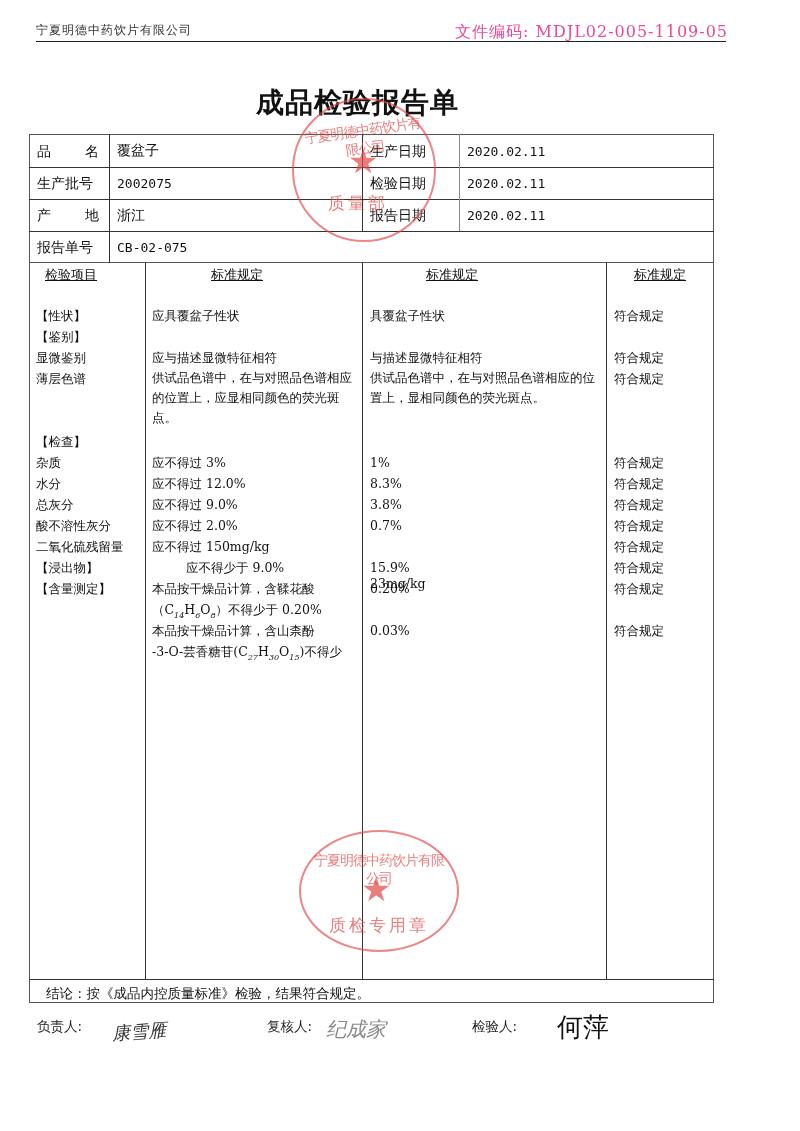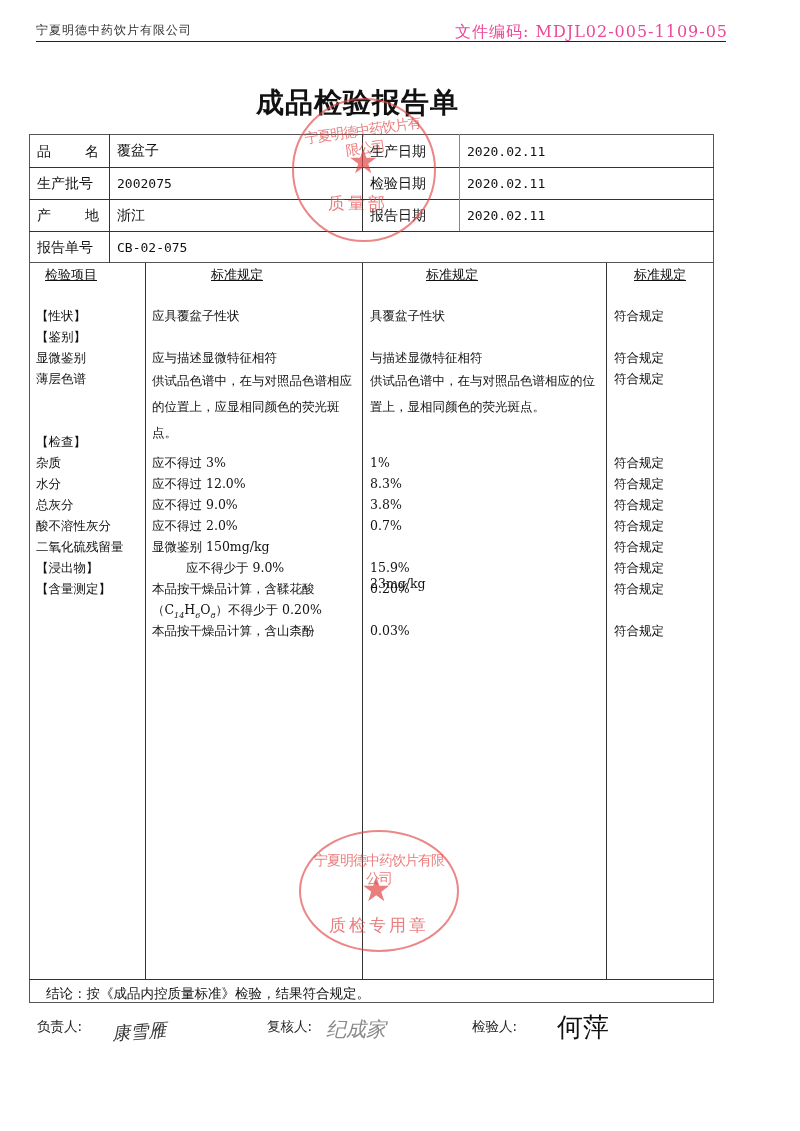--- a/index.html
+++ b/index.html
@@ -16,21 +16,21 @@
     .info { left: 29px; top: 134px; width: 685px; height: 129px; border: 1px solid #555; box-sizing: border-box; }
     .line-h { position: absolute; height: 0; border-top: 1px solid #333; }
     .line-v { position: absolute; width: 0; border-left: 1px solid #333; }
     .cell { position: absolute; font-size: 14px; line-height: 16px; white-space: nowrap; }
     .lbl-spread { display: flex; justify-content: space-between; width: 62px; }
     .mono { font-family: "DejaVu Sans Mono", "Liberation Mono", monospace; font-size: 13px; }
     
     .main { left: 29px; top: 263px; width: 685px; height: 740px; border: 1px solid #555; border-top: none; box-sizing: border-box; }
     .colhead { position: absolute; top: 266px; font-size: 13px; text-decoration: underline; text-align: center; }
     .row { position: absolute; font-size: 12.5px; line-height: 21px; white-space: nowrap; }
-    .multi { white-space: normal; line-height: 26px; }
+    .multi { white-space: normal; line-height: 20px; }
     .stamp { position: absolute; border: 2px solid rgba(225, 70, 70, 0.65); border-radius: 50%;
              color: rgba(225, 70, 70, 0.7); }
     .stamp .arc { position: absolute; font-size: 14px; font-family: "DejaVu Sans", sans-serif; }
     .stamp .star { position: absolute; font-size: 34px; line-height: 34px; }
     .stamp .bottom { position: absolute; font-size: 17px; letter-spacing: 3px; font-family: "DejaVu Sans", sans-serif; }
     .sig-lbl { font-size: 13.5px; font-family: "DejaVu Sans", "Liberation Sans", sans-serif; color: #222; }
     .sig { font-family: "DejaVu Serif", serif; font-style: italic; color: #333; }
     sub { font-size: 8px; font-style: italic; }
   </style>
 </head>
@@ -118,39 +118,40 @@
 <div class="row" style="left:152px;top:494px;">应不得过 9.0%</div>
 <div class="row" style="left:370px;top:494px;">3.8%</div>
 <div class="row" style="left:614px;top:494px;">符合规定</div>
 
 <div class="row" style="left:36px;top:515px;">酸不溶性灰分</div>
 <div class="row" style="left:152px;top:515px;">应不得过 2.0%</div>
 <div class="row" style="left:370px;top:515px;">0.7%</div>
 <div class="row" style="left:614px;top:515px;">符合规定</div>
 
 <div class="row" style="left:36px;top:536px;">二氧化硫残留量</div>
-<div class="row" style="left:152px;top:536px;">显微鉴别 150mg/kg</div>
+<div class="row" style="left:152px;top:536px;">应不得过 150mg/kg</div>
 <div class="row" style="left:370px;top:536px;margin-top:37px;">23mg/kg</div>
 <div class="row" style="left:614px;top:536px;">符合规定</div>
 
 <div class="row" style="left:36px;top:557px;">【浸出物】</div>
 <div class="row" style="left:152px;top:557px;margin-left:34px;">应不得少于 9.0%</div>
 <div class="row" style="left:370px;top:557px;text-align:center;">15.9%</div>
 <div class="row" style="left:614px;top:557px;">符合规定</div>
 
 <div class="row" style="left:36px;top:578px;">【含量测定】</div>
 <div class="row" style="left:152px;top:578px;">
   <div>本品按干燥品计算，含鞣花酸</div>
   <div><span>（C</span><sub>14</sub><span>H</span><sub>6</sub><span>O</span><sub>8</sub><span>）不得少于 0.20%</span></div>
 </div>
 <div class="row" style="left:370px;top:578px;">0.20%</div>
 <div class="row" style="left:614px;top:578px;">符合规定</div>
 
 <div class="row" style="left:152px;top:620px;">
   <div>本品按干燥品计算，含山柰酚</div>
+  <div><span>-3-O-芸香糖苷(C</span><sub>27</sub><span>H</span><sub>30</sub><span>O</span><sub>15</sub><span>)不得少</span></div>
 </div>
 <div class="row" style="left:370px;top:620px;">0.03%</div>
 <div class="row" style="left:614px;top:620px;">符合规定</div>
 
 <div class="row" style="left:46px;top:983px;font-size:13.5px;font-family:'DejaVu Sans','Liberation Sans',sans-serif;">结论：按《成品内控质量标准》检验，结果符合规定。</div>
 
 <div class="abs sig-lbl" style="left:37px;top:1018px;">负责人:</div>
 <div class="abs sig" style="left:112px;top:1020px;font-size:18px;transform:rotate(-4deg);">康雪雁</div>
 <div class="abs sig-lbl" style="left:267px;top:1018px;">复核人:</div>
 <div class="abs sig" style="left:326px;top:1016px;font-size:20px;color:#888;">纪成家</div>

